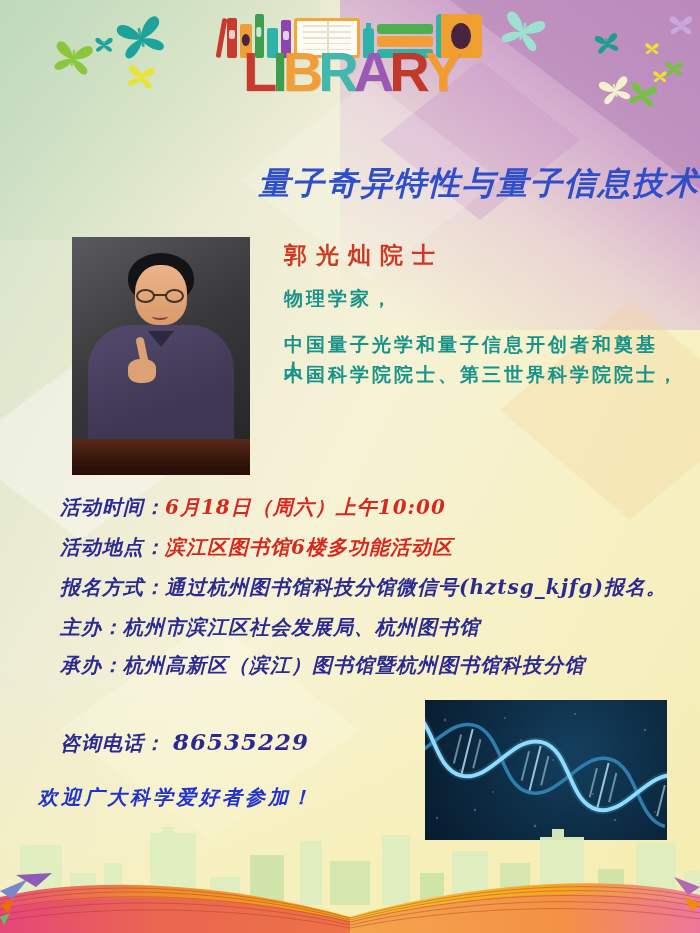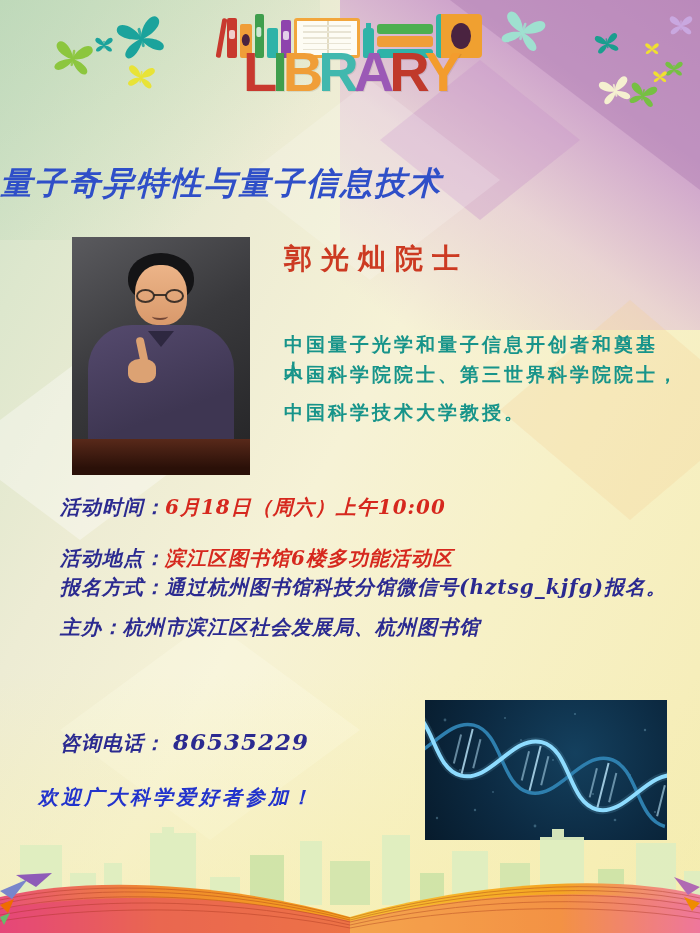--- a/index.html
+++ b/index.html
@@ -50,21 +50,21 @@
   .bigbook { width:46px; height:44px; background:#f0a030; border-radius:4px; border-left:5px solid #2fb3a8; position:relative; }
   .bigbook .oval { position:absolute; left:50%; top:50%; transform:translate(-50%,-50%); width:20px; height:26px; background:#4a2340; border-radius:50%; }
   #logo .letters { position:relative; z-index:2; font-family:"Liberation Sans","DejaVu Sans",sans-serif; font-weight:900; font-size:56px; line-height:52px; letter-spacing:-2px; }
   .lt { display:inline-block; margin-right:-3px; text-shadow:1px 1px 0 rgba(0,0,0,.08); }
   .lt1{color:#c8392e;} .lt2{color:#3f9e4d;} .lt3{color:#f09e38;} .lt4{color:#41b8ae;}
   .lt5{color:#9b59b6;} .lt6{color:#c0392b;} .lt7{color:#f39c2d;}
 
   
   .title1 { position:absolute; top:118px; left:0; width:100%; text-align:center;
     color:#2f4fc8; font-size:27px; font-weight:bold; letter-spacing:4px; font-style:italic; }
-  .title2 { position:absolute; top:162px; left:0; width:100%; text-align:left;
+  .title2 { position:absolute; top:162px; left:0; width:100%; text-align:right;
     color:#2f4fc8; font-size:32px; font-weight:bold; letter-spacing:2px; font-style:italic; }
 
   
   .photo { position:absolute; left:72px; top:237px; width:178px; height:238px;
     background:linear-gradient(150deg,#5a5a5e 0%,#39393c 45%,#232325 100%); overflow:hidden; }
   .photo .hair { position:absolute; top:16px; left:56px; width:66px; height:50px; background:#141416; border-radius:50% 50% 44% 44%; }
   .photo .face { position:absolute; top:28px; left:63px; width:52px; height:60px;
     background:linear-gradient(#ecb488,#d9996b); border-radius:46% 46% 42% 42%; }
   .photo .glass { position:absolute; top:52px; width:19px; height:14px; border:2px solid rgba(35,30,28,.85); border-radius:50%; }
   .photo .gl { left:64px; } .photo .gr { left:93px; }
@@ -72,30 +72,30 @@
   .photo .smile { position:absolute; top:76px; left:80px; width:16px; height:7px; border-bottom:2px solid rgba(90,50,40,.8); border-radius:50%; }
   .photo .body { position:absolute; bottom:34px; left:16px; width:146px; height:116px;
     background:linear-gradient(160deg,#554a6e,#3e3652 70%); border-radius:44px 44px 0 0; }
   .photo .collar { position:absolute; bottom:128px; left:76px; width:26px; height:16px; background:#2e2840; clip-path:polygon(0 0,100% 0,50% 100%); }
   .photo .hand { position:absolute; bottom:92px; left:56px; width:28px; height:24px; background:#dca273; border-radius:40%; }
   .photo .finger { position:absolute; bottom:112px; left:66px; width:8px; height:26px; background:#dca273; border-radius:4px; transform:rotate(-12deg); }
   .photo .table { position:absolute; bottom:0; left:0; width:100%; height:36px;
     background:linear-gradient(#58291a,#2a1008 80%); }
 
   
-  .spk-name { position:absolute; left:284px; top:240px; color:#cc3a22; font-size:28px; font-weight:bold; letter-spacing:9px; }
+  .spk-name { position:absolute; left:284px; top:240px; color:#cc3a22; font-size:23px; font-weight:bold; letter-spacing:9px; }
   .bio-line { position:absolute; left:284px; color:#17948a; font-size:19px; font-weight:600; letter-spacing:3px; }
   .bio0{top:286px;} .bio1{top:332px;} .bio2{top:362px;} .bio3{top:400px;}
 
   
   .info-row { position:absolute; left:60px; white-space:nowrap; font-size:20px; font-weight:bold; font-style:italic; letter-spacing:1px; }
   .info-row .lbl { color:#2b2a90; }
   .info-row .val { color:#2b2a90; }
   .info-row .val.red { color:#d6281e;margin-top:11px; }
-  .r0{top:494px;} .r1{top:545px;} .r2{top:574px;} .r3{top:614px;} .r4{top:652px;} .r5{top:691px;} .r6{top:728px;}
+  .r0{top:494px;} .r1{top:534px;} .r2{top:574px;} .r3{top:614px;} .r4{top:652px;} .r5{top:691px;} .r6{top:728px;}
   .r6 .val { font-size:23px;margin-left:8px; }
   .welcome { position:absolute; left:38px; top:784px; color:#2233cc; font-size:20px; font-weight:bold; font-style:italic; letter-spacing:3px; }
 
   
   .dna { position:absolute; left:425px; top:700px; width:242px; height:140px;
     background:radial-gradient(circle at 62% 38%, #14405e 0%, #0c2a42 55%, #071b2c 100%); overflow:hidden; }
 
   
   .skyline { position:absolute; left:0; bottom:28px; width:700px; height:78px; }
   .book { position:absolute; left:0; bottom:0; width:700px; height:60px; }
@@ -204,35 +204,38 @@
     <div class="bridge"></div>
     <div class="smile"></div>
     <div class="body"></div>
     <div class="collar"></div>
     <div class="finger"></div>
     <div class="hand"></div>
     <div class="table"></div>
   </div>
 
   <div class="spk-name">郭光灿院士</div>
+  <div class="bio-line bio0">物理学家，</div>
   <div class="bio-line bio1">中国量子光学和量子信息开创者和奠基人。</div>
   <div class="bio-line bio2">中国科学院院士、第三世界科学院院士，</div>
-  <div class="bio-line bio3">中国科学技术大学教授。</div>
 
   <div class="info-row r0">
     <span class="lbl">活动时间：</span><span class="val red">6月18日（周六）上午10:00</span>
   </div>
   <div class="info-row r1">
     <span class="lbl">活动地点：</span><span class="val red">滨江区图书馆6楼多功能活动区</span>
   </div>
   <div class="info-row r2">
     <span class="lbl">报名方式：</span><span class="val">通过杭州图书馆科技分馆微信号(hztsg_kjfg)报名。</span>
   </div>
   <div class="info-row r3">
     <span class="lbl">主办：</span><span class="val">杭州市滨江区社会发展局、杭州图书馆</span>
+  </div>
+  <div class="info-row r4">
+    <span class="lbl">承办：</span><span class="val">杭州高新区（滨江）图书馆暨杭州图书馆科技分馆</span>
   </div>
   <div class="info-row r6">
     <span class="lbl">咨询电话：</span><span class="val">86535229</span>
   </div>
 
   <div class="welcome">欢迎广大科学爱好者参加！</div>
 
   <div class="dna">
     <svg width="242" height="140" viewBox="0 0 242 140">
       <g opacity="0.3" fill="#9fd8f0">

